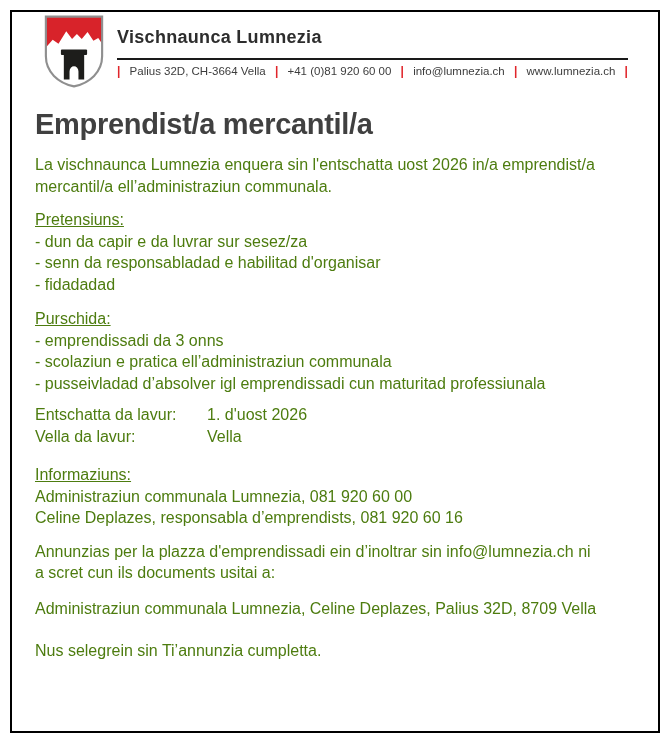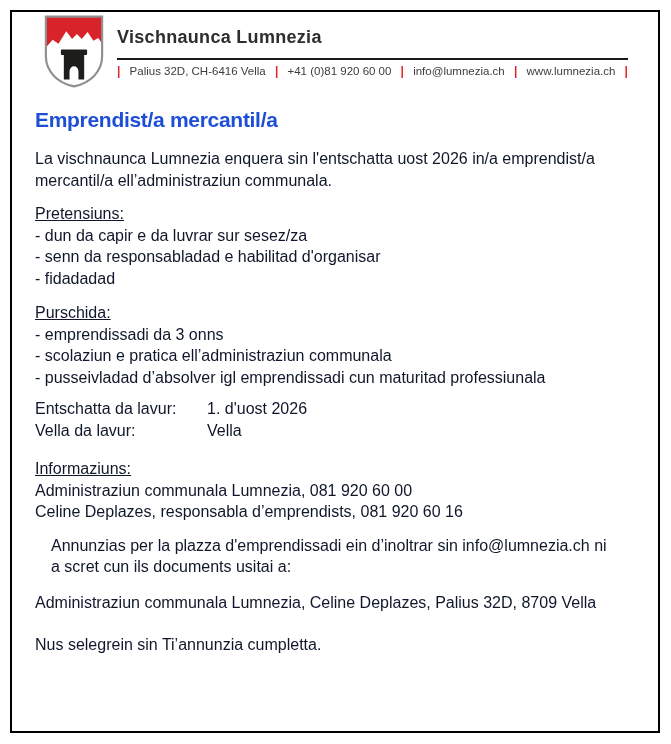--- a/index.html
+++ b/index.html
@@ -29,33 +29,33 @@
   }
   .contact-line{
     position:absolute;left:117px;top:64px;width:511px;
     display:flex;justify-content:space-between;align-items:center;
     font-size:11.5px;color:#3c3c3c;white-space:nowrap;
   }
   .contact-sep{color:#e0262b;font-weight:bold;font-size:12px;}
   
   .doc-title{
     position:absolute;left:35px;top:108px;
-    font-size:21px;font-weight:bold;color:#1d4ed8;
+    font-size:29px;font-weight:bold;color:#404040;
     white-space:nowrap;letter-spacing:-.3px;
   }
   .doc-body{
-    position:absolute;left:35px;top:148px;width:600px;
-    font-size:16px;line-height:21.5px;color:#0f172a;
+    position:absolute;left:35px;top:154px;width:600px;
+    font-size:16px;line-height:21.5px;color:#4d7c0f;
   }
   .doc-body .line{white-space:nowrap;}
   .sec-pretensiuns{margin-top:12px;}
   .sec-purschida{margin-top:13px;}
   .sec-job{margin-top:10px;}
   .sec-informaziuns{margin-top:17px;}
-  .sec-annunzias{margin-top:12px;margin-left:16px;}
+  .sec-annunzias{margin-top:12px;}
   .sec-address{margin-top:14px;}
   .sec-closing{margin-top:21px;}
   .sec-heading{text-decoration:underline;white-space:nowrap;}
   .kv-label{display:inline-block;width:172px;}
 </style>
 </head>
 <body>
 
 <div class="canvas">
 
@@ -77,21 +77,21 @@
       </g>
       <path d="M4,3 H62 V44 C62,60 49.5,71.5 33,75 C16.5,71.5 4,60 4,44 Z" fill="none" stroke="#8f8f8f" stroke-width="2.2"></path>
     </svg>
   </div>
 
   <div class="org-name">Vischnaunca Lumnezia</div>
   <div class="header-rule"></div>
 
   <div class="contact-line">
     <span class="contact-sep">|</span>
-    <span>Palius 32D, CH-6416 Vella</span>
+    <span>Palius 32D, CH-3664 Vella</span>
     <span class="contact-sep">|</span>
     <span>+41 (0)81 920 60 00</span>
     <span class="contact-sep">|</span>
     <span>info@lumnezia.ch</span>
     <span class="contact-sep">|</span>
     <span>www.lumnezia.ch</span>
     <span class="contact-sep">|</span>
   </div>
 
   <div class="doc-title">Emprendist/a mercantil/a</div>

